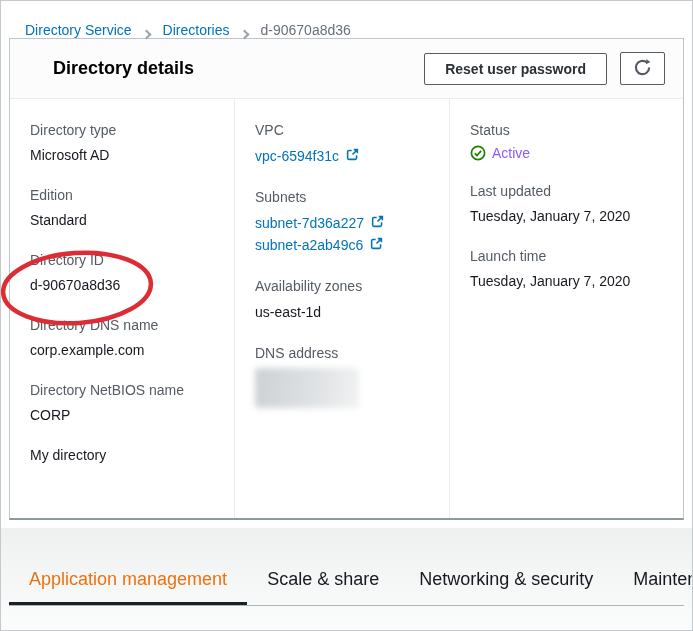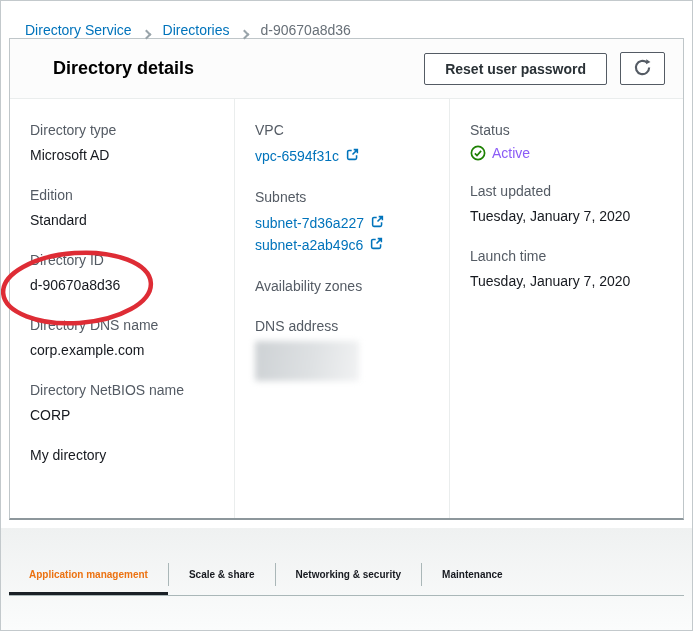--- a/index.html
+++ b/index.html
@@ -88,21 +88,21 @@
   .bottom-section {
     position:absolute; left:0; right:0; bottom:0; top:527px;
     background: linear-gradient(#eff1f1, #fbfcfc);
   }
   .tabs {
     display:flex; align-items:stretch;
     margin: 28px 8px 0 8px;
     border-bottom:1px solid #aab7b8;
   }
   .tab {
-    font-size:10px; font-weight:bold; color:#16191f;
+    font-size:18px; font-weight:normal; color:#16191f;
     padding: 13px 20px 15px 20px;
     cursor:pointer; white-space:nowrap;
   }
   .tab.active { color:#ec7211; box-shadow: inset 0 -3px 0 #1a2026; }
   .tab-divider { width:1px; background:#aab7b8; margin:7px 0 9px 0; }
 </style>
 </head>
 <body>
 
 <nav class="breadcrumb">
@@ -186,20 +186,21 @@
           <span class="ext-icon">
             <svg width="13" height="13" viewBox="0 0 16 16">
               <path d="M7 3H3.6A1.6 1.6 0 0 0 2 4.6v7.8A1.6 1.6 0 0 0 3.6 14h7.8A1.6 1.6 0 0 0 13 12.4V9" fill="none" stroke="#0073bb" stroke-width="1.9"></path>
               <path d="M9.5 2H14v4.5M14 2L8 8" fill="none" stroke="#0073bb" stroke-width="1.9"></path>
             </svg>
           </span>
         </div>
       </div>
       <div class="field">
         <div class="label">Availability zones</div>
+        <div class="value multiline">us-east-1d</div>
       </div>
       <div class="field">
         <div class="label">DNS address</div>
         <div class="redacted"></div>
       </div>
     </div>
 
     <div class="col col-3">
       <div class="field">
         <div class="label">Status</div>

